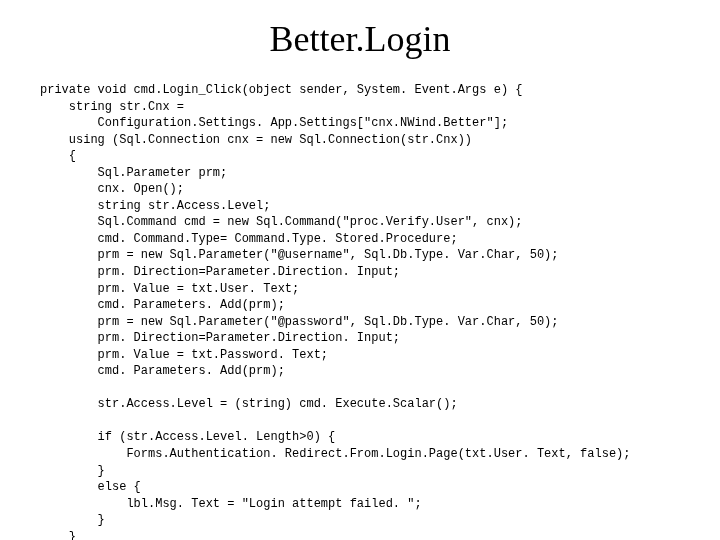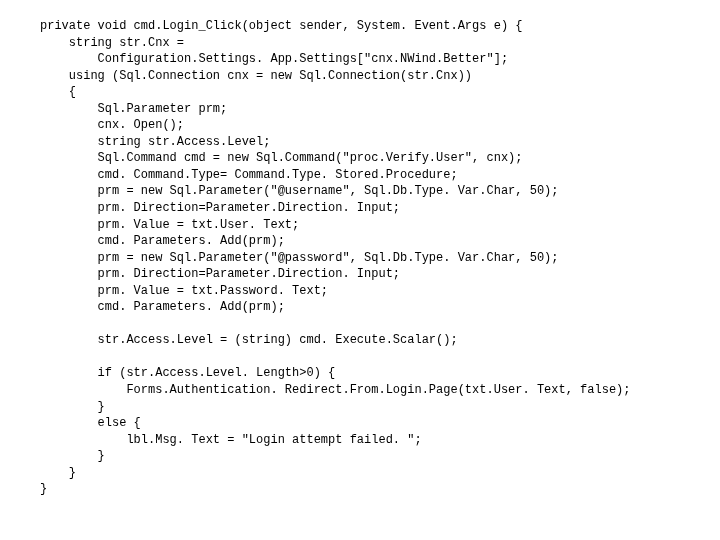--- a/index.html
+++ b/index.html
@@ -27,20 +27,21 @@
       font-size: 12px;
       line-height: 1.38;
       white-space: pre;
       color: #000;
     }
   </style>
 </head>
 <body>
 
 <div class="slide">
+  <h1 class="title">Better.Login</h1>
   <pre class="code">private void cmd.Login_Click(object sender, System. Event.Args e) {
     string str.Cnx =
         Configuration.Settings. App.Settings["cnx.NWind.Better"];
     using (Sql.Connection cnx = new Sql.Connection(str.Cnx))
     {
         Sql.Parameter prm;
         cnx. Open();
         string str.Access.Level;
         Sql.Command cmd = new Sql.Command("proc.Verify.User", cnx);
         cmd. Command.Type= Command.Type. Stored.Procedure;

